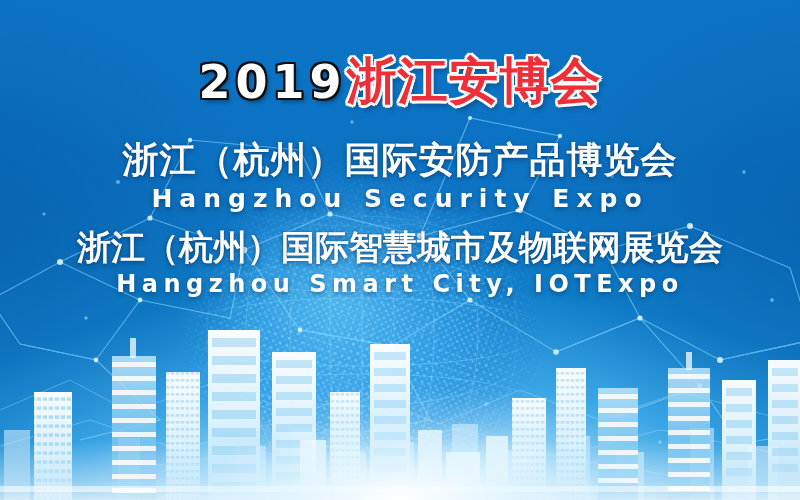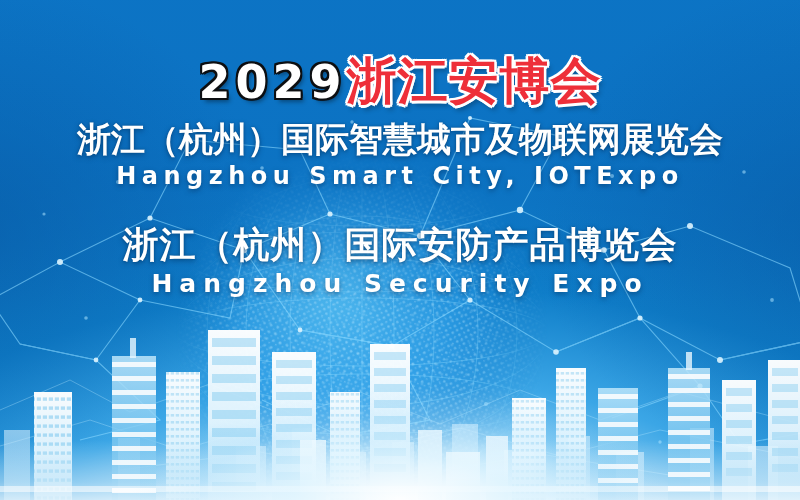--- a/index.html
+++ b/index.html
@@ -413,28 +413,28 @@
 
     <rect x="0" y="440" width="800" height="60" fill="url(#horizonFade)" opacity="0.75"></rect>
     <rect x="0" y="486" width="800" height="6" fill="#ffffff" opacity="0.55"></rect>
   </svg>
 
   <div class="layer bg-glow-bottom"></div>
 
   <div class="headline">
 
     <div class="title-row">
-      <span class="title-year">2029</span><span class="title-cn">浙江安博会</span>
+      <span class="title-year">2019</span><span class="title-cn">浙江安博会</span>
+    </div>
+
+    <div class="sub-block">
+      <div class="sub-cn">浙江（杭州）国际安防产品博览会</div>
+      <div class="sub-en">Hangzhou Security Expo</div>
     </div>
 
     <div class="sub-block second">
       <div class="sub-cn wide">浙江（杭州）国际智慧城市及物联网展览会</div>
       <div class="sub-en tight">Hangzhou Smart City, IOTExpo</div>
     </div>
 
-    <div class="sub-block">
-      <div class="sub-cn">浙江（杭州）国际安防产品博览会</div>
-      <div class="sub-en">Hangzhou Security Expo</div>
-    </div>
-
   </div>
 
 </div>
 
 </body></html>

